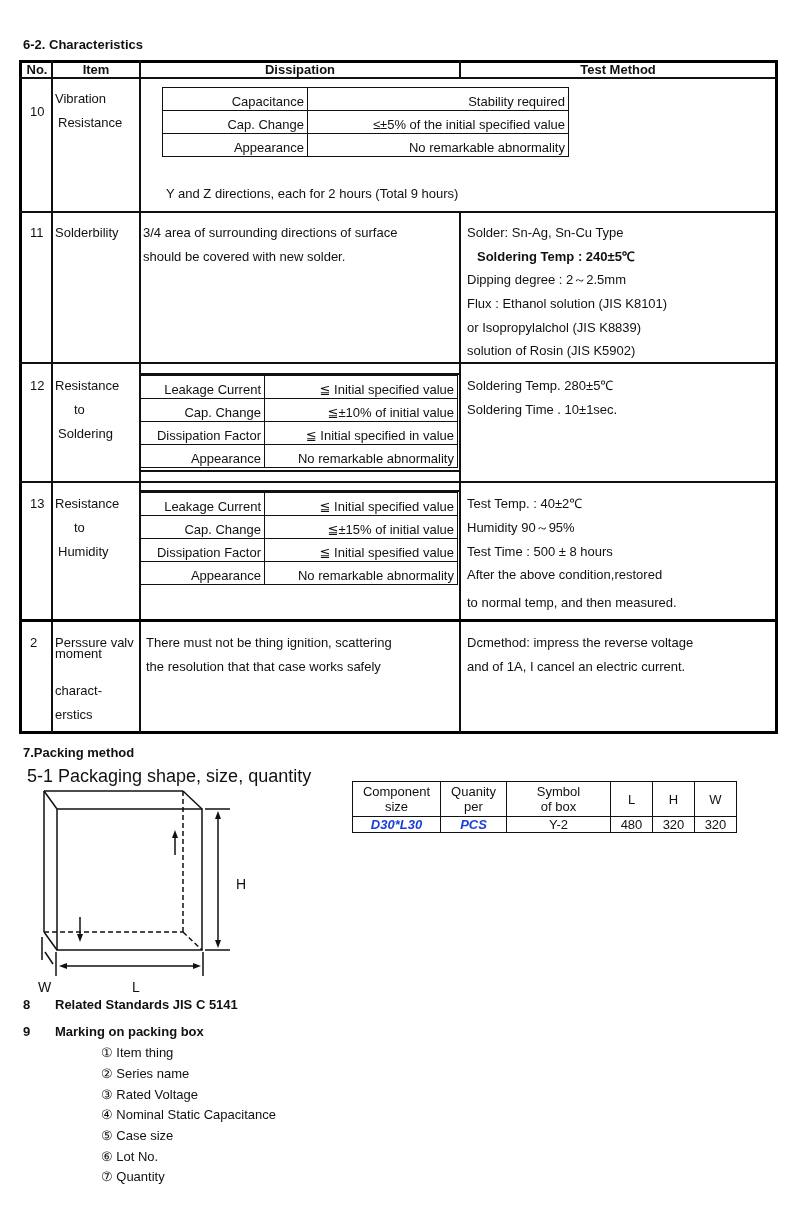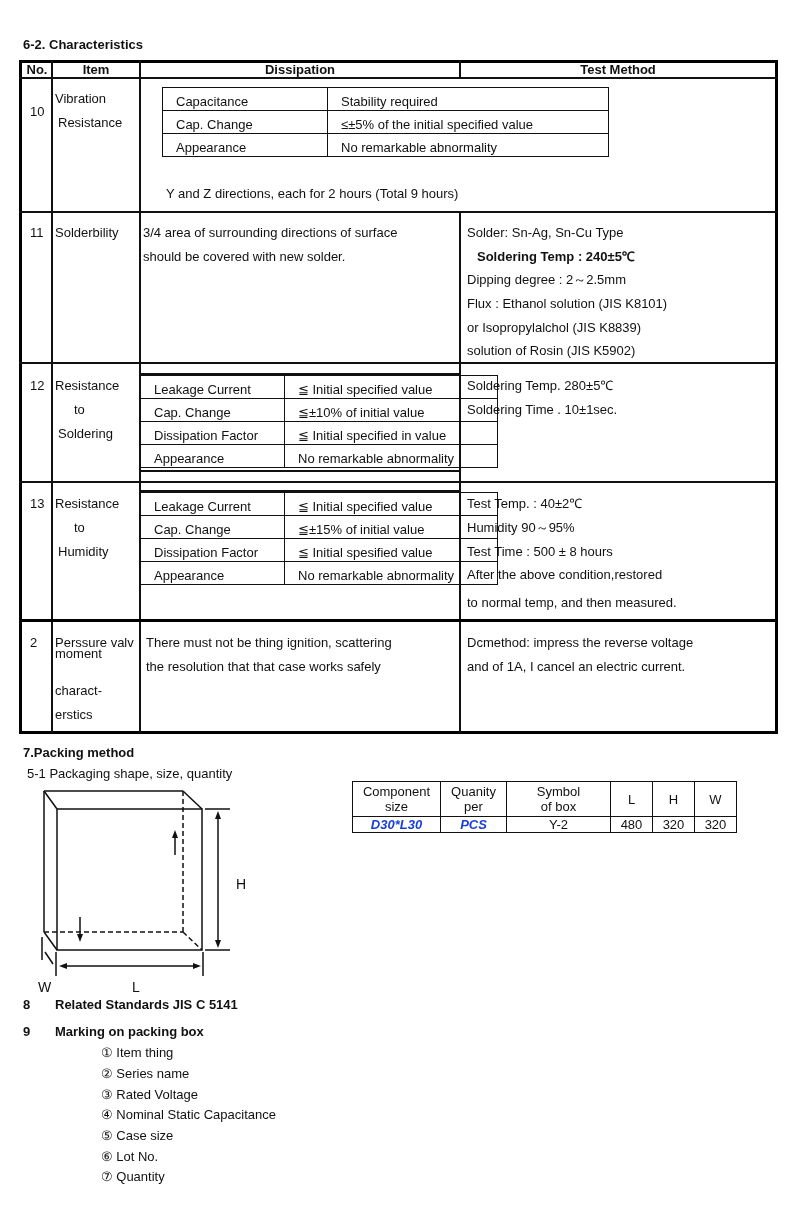--- a/index.html
+++ b/index.html
@@ -12,21 +12,21 @@
   
   .frame { position: absolute; left: 19px; top: 60px; width: 758px; height: 673px; }
   .hline { position: absolute; background: #111; height: 2px; }
   .vline { position: absolute; background: #111; width: 2px; }
   .thick { background: #000; }
   .txt { position: absolute; white-space: nowrap; font-size: 13px; line-height: 16px; }
   .hdr { font-weight: bold; text-align: center; }
 
   
   .itab { position: absolute; border-collapse: collapse; font-size: 13px; }
-  .itab td { border: 1.5px solid #111; padding: 0 13px; height: 22px; line-height: 16px; white-space: nowrap; vertical-align: bottom; }
+  .itab td { border: 1.5px solid #111; padding: 0 3px; height: 22px; line-height: 16px; white-space: nowrap; vertical-align: bottom; text-align: right; }
 
   
   .ptab { position: absolute; left: 352px; top: 781px; border-collapse: collapse; font-size: 13px; }
   .ptab td { border: 1.5px solid #111; text-align: center; padding: 0 4px; line-height: 15px; }
   .ptab .blue { color: #1a3fd8; font-weight: bold; font-style: italic; }
 
   .list-item { position: absolute; left: 101px; font-size: 13px; white-space: nowrap; }
 </style>
 </head>
 <body>
@@ -154,21 +154,21 @@
   <div class="txt" style="left:36px; top:586px;">moment</div>
   <div class="txt" style="left:36px; top:623px;">charact-</div>
   <div class="txt" style="left:36px; top:647px;">erstics</div>
   <div class="txt" style="left:127px; top:575px;">There must not be thing ignition, scattering</div>
   <div class="txt" style="left:127px; top:599px;">the resolution that that case works safely</div>
   <div class="txt" style="left:448px; top:575px;">Dcmethod: impress the reverse voltage</div>
   <div class="txt" style="left:448px; top:599px;">and of 1A, I cancel an electric current.</div>
 </div>
 
 <div class="abs sec-title" style="left:23px; top:745px;">7.Packing method</div>
-<div class="abs" style="left:27px; top:766px; font-size:13px;">5-1  Packaging shape, size, quantity</div>
+<div class="abs" style="left:27px; top:766px; font-size:18px;">5-1  Packaging shape, size, quantity</div>
 
 <svg class="abs" style="left:20px; top:780px;" width="240" height="220">
   <g stroke="#111" stroke-width="1.5" fill="none">
 
     <line x1="24" y1="11" x2="163" y2="11"></line>
     <line x1="24" y1="11" x2="24" y2="152"></line>
     <line x1="24" y1="11" x2="37" y2="29"></line>
     <line x1="163" y1="11" x2="182" y2="29"></line>
 
     <rect x="37" y="29" width="145" height="141"></rect>

